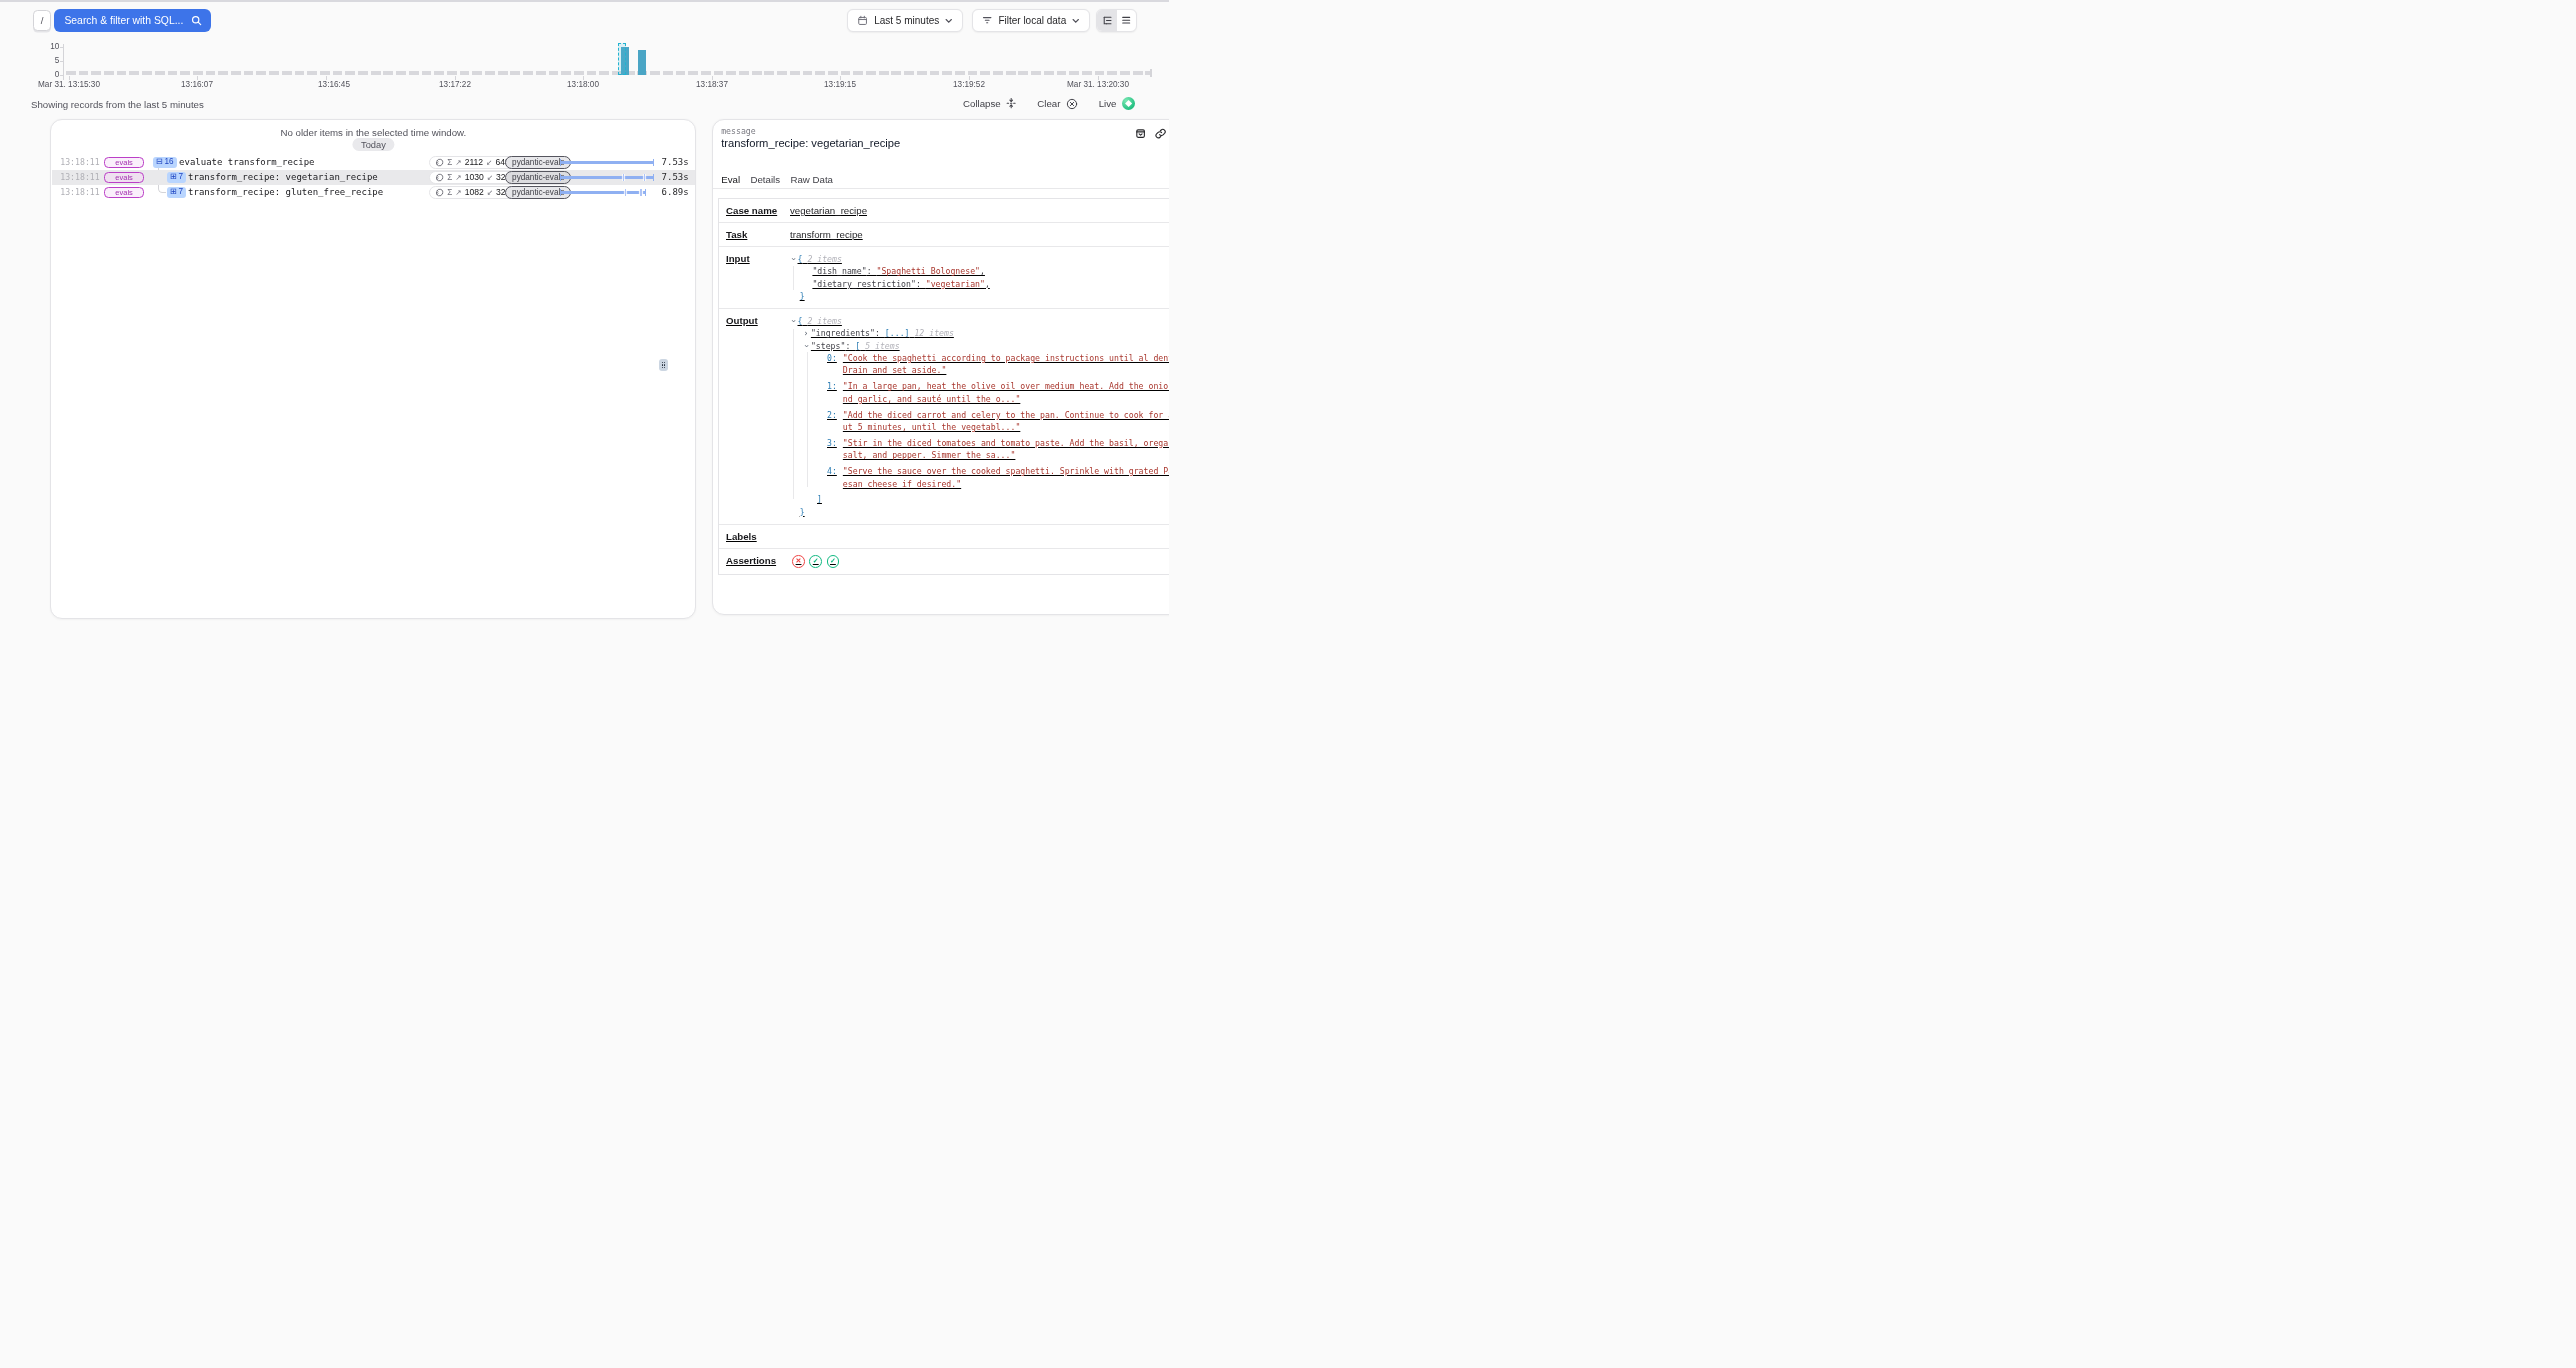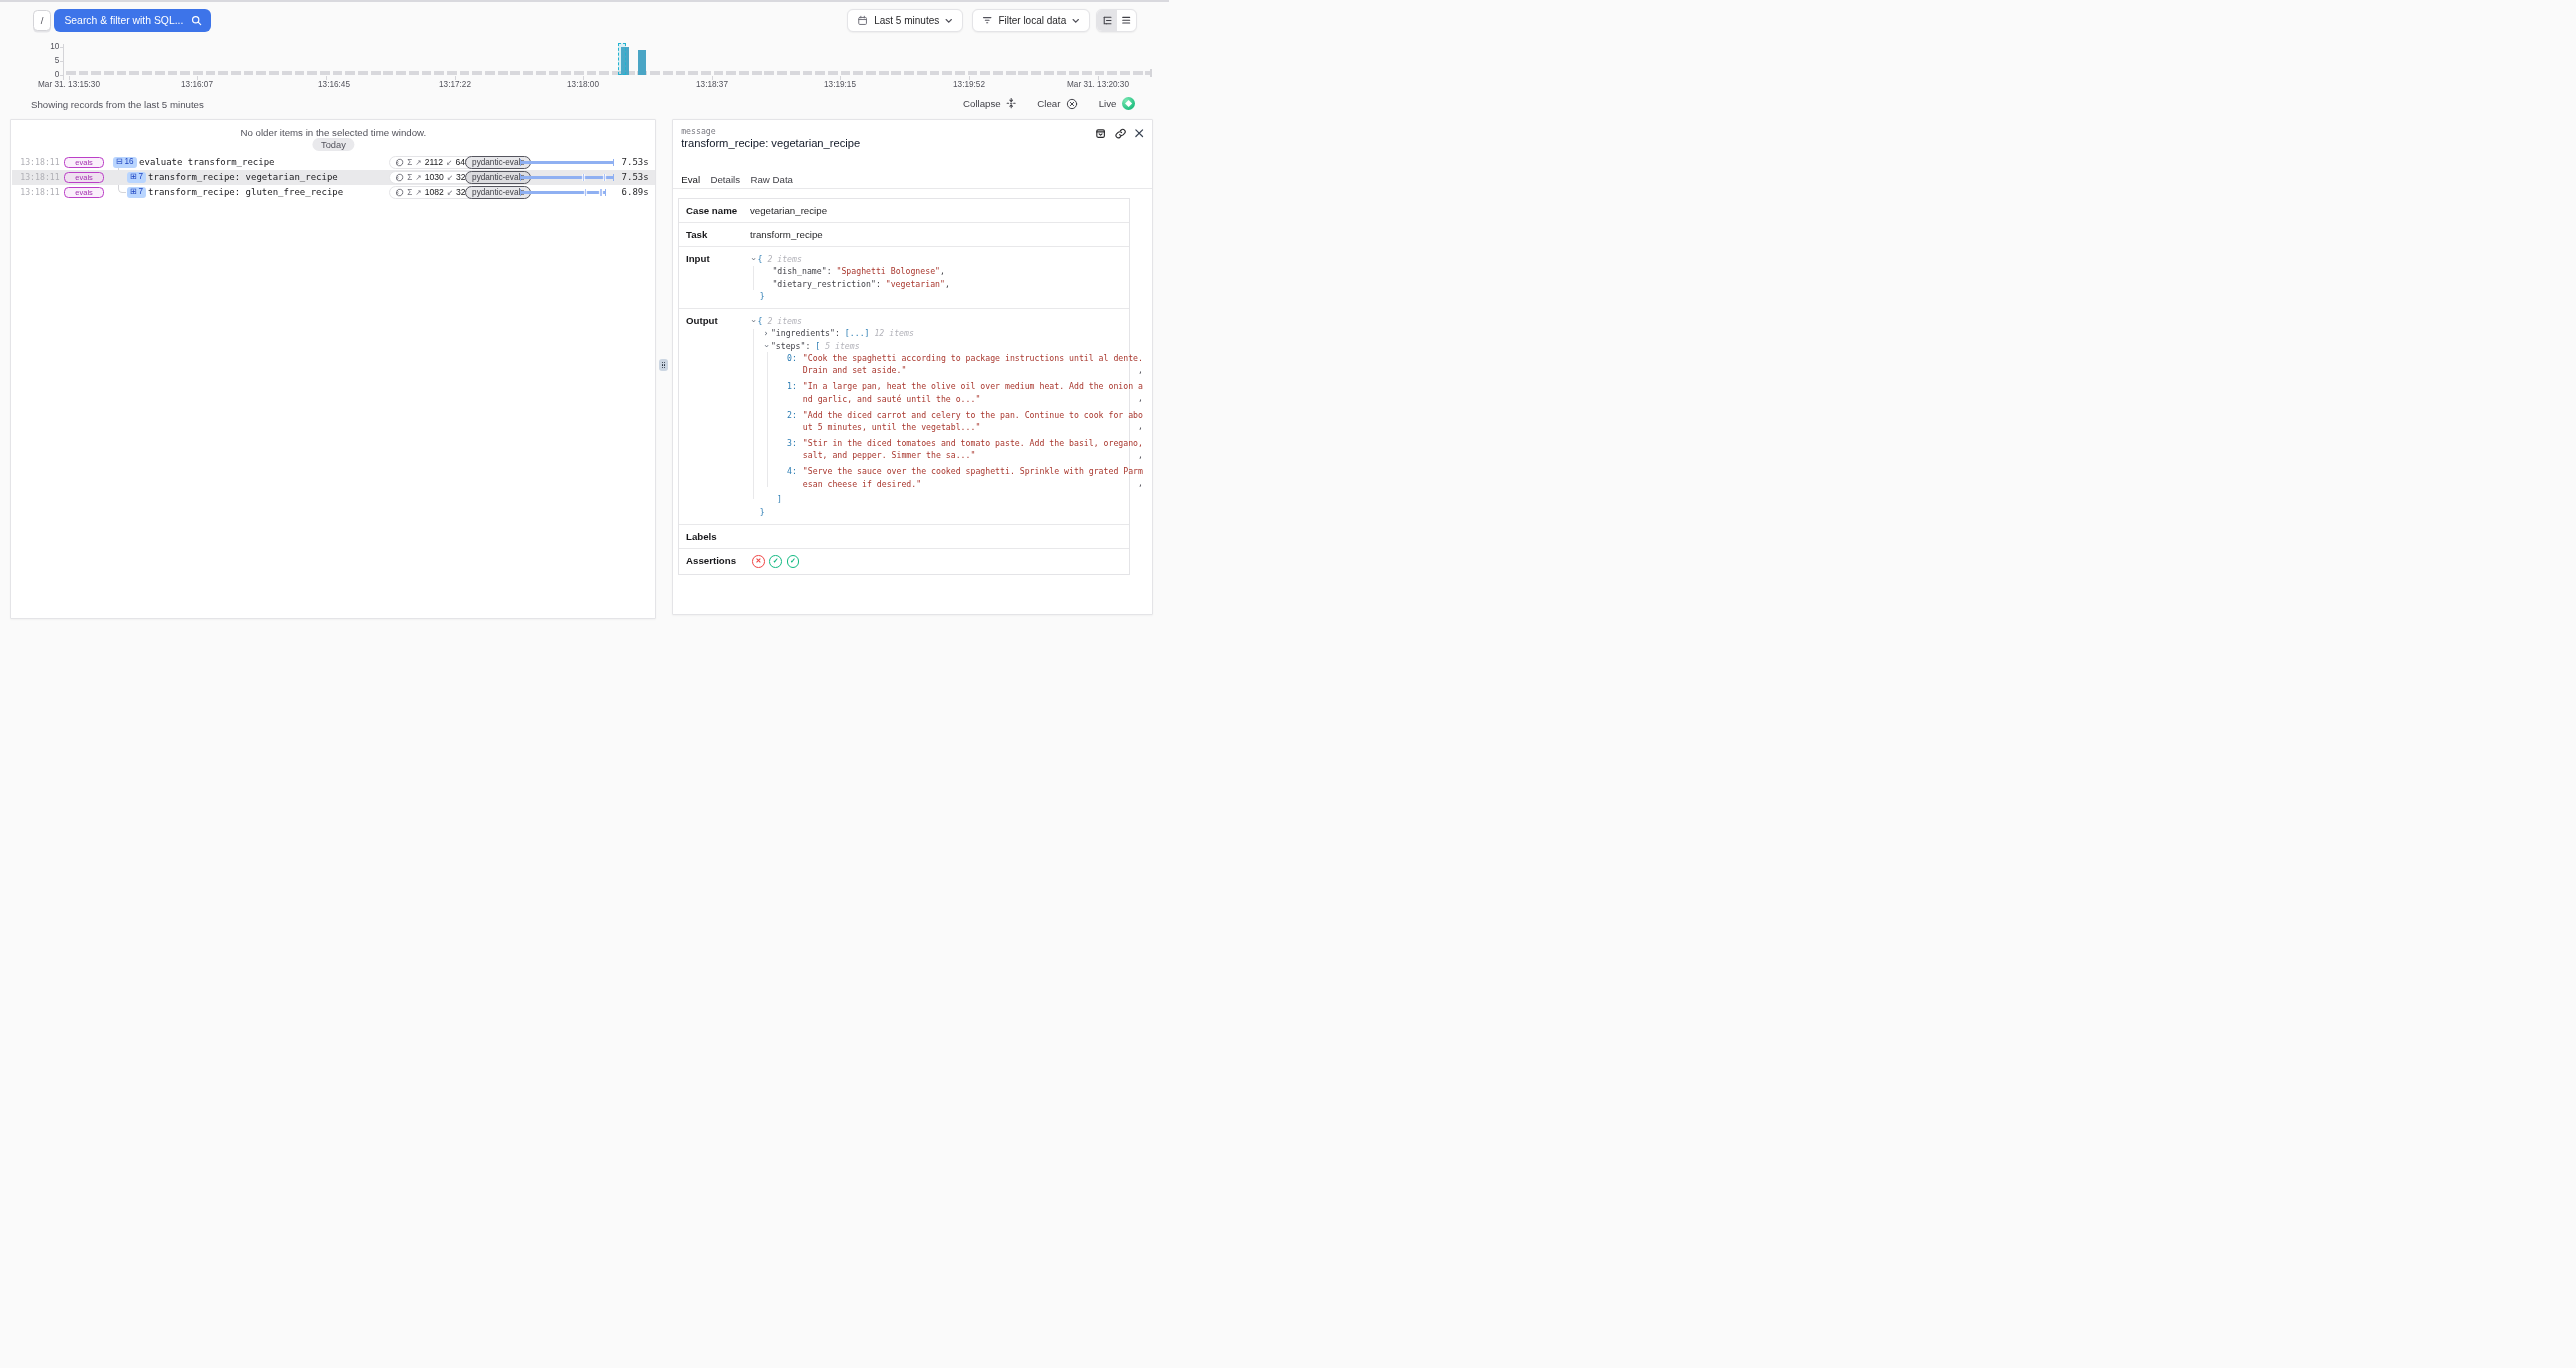--- a/index.html
+++ b/index.html
@@ -39,22 +39,22 @@
   
   .showing { position:absolute; left:31px; top:99px; font-size:9.7px; color:#52525b;text-align:right; }
   .statusctl { position:absolute; right:34px; top:97px; display:flex; gap:21px; align-items:center; }
   .sc-item { display:flex; align-items:center; gap:5.2px; font-size:9.7px; color:#3f3f46; cursor:pointer; }
   .live-dot { width:13.4px; height:13.4px; border-radius:50%;
     background:radial-gradient(circle at 32% 28%, #7ce8b4, #21bf80 72%);
     display:flex; align-items:center; justify-content:center; }
   .live-dot i { display:block; width:5.2px; height:5.2px; background:#fff; transform:rotate(45deg); }
 
   
-  .panel { position:absolute; background:#fff; border:0.7px solid #e4e4e7; border-radius:1px;
-    box-shadow:0 0.7px 2.2px rgba(0,0,0,.04); overflow:hidden; }
+  .panel { position:absolute; background:#fff; border:0.7px solid #e4e4e7; border-radius:12px;
+    box-shadow:0 0.7px 2.2px rgba(0,0,0,.04); overflow:hidden;margin-left:40px; }
   .lpanel { left:10.4px; top:119px; width:646px; height:500px; }
   .rpanel { left:672px; top:119px; width:481px; height:496px; }
   .grip { position:absolute; left:659px; top:359px; width:9px; height:12px; background:#ccd6e2;
     border-radius:3px; cursor:col-resize; display:flex; align-items:center; justify-content:center; gap:1.5px; }
   .grip b { display:flex; flex-direction:column; gap:1.5px; }
   .grip b i { width:1.2px; height:1.2px; background:#1f2937; border-radius:50%; display:block; }
 
   
   .notice { position:absolute; top:6.7px; left:0; right:0; text-align:center; font-size:9.7px; color:#52525b; }
   .daychip { position:absolute; top:18px; left:50%; transform:translateX(-50%); background:#e9e9ec;
@@ -90,21 +90,21 @@
   .d-kind { position:absolute; left:8.2px; top:6px; font:8.2px "DejaVu Sans Mono",monospace; color:#7a7a82; }
   .d-title { position:absolute; left:8.2px; top:17px; font-size:11.2px; color:#111827; }
   .d-icons { position:absolute; right:7.5px; top:7.5px; display:flex; gap:8.2px; align-items:center; }
   .d-icons span { cursor:pointer; display:flex; }
   .tabs { position:absolute; left:8.2px; top:54px; display:flex; gap:10.4px; }
   .tab { font-size:9.7px; color:#3f3f46; padding-bottom:19px; position:relative; cursor:pointer; }
   .tab.active { color:#18181b; }
   .tab.active::after { content:""; position:absolute; left:-1.5px; right:-1.5px; bottom:-1.5px; height:2.2px;
     background:#5d6b7c; border-radius:1.5px; }
   .tabline { position:absolute; left:0; right:0; top:68px; height:0.7px; background:#e8e8ea; }
-  .ftable { position:absolute; left:4.5px; right:22px; top:78px; border:0.7px solid #e4e4e7; background:#fff; }
+  .ftable { position:absolute; left:4.5px; right:22px; top:78px; border:0.7px solid #e4e4e7; background:#fff;text-decoration:underline; }
   .frow { display:flex; border-top:0.7px solid #e8e8ea; padding:6px 7.5px; }
   .frow:first-child { border-top:none; }
   .flabel { width:64px; flex:none; font-weight:bold; font-size:9.7px; color:#18181b; }
   .fval { font-size:9.7px; color:#27272a; }
 
   
   .json { position:relative; font:8.2px "DejaVu Sans Mono",monospace; color:#3f3f46; line-height:12.3px; flex:1; }
   .jline { white-space:nowrap; }
   .chev { color:#4b5563; display:inline-block; width:7.5px; font-size:8.2px; }
   .chev.down { transform:rotate(90deg); transform-origin:45% 55%; }

